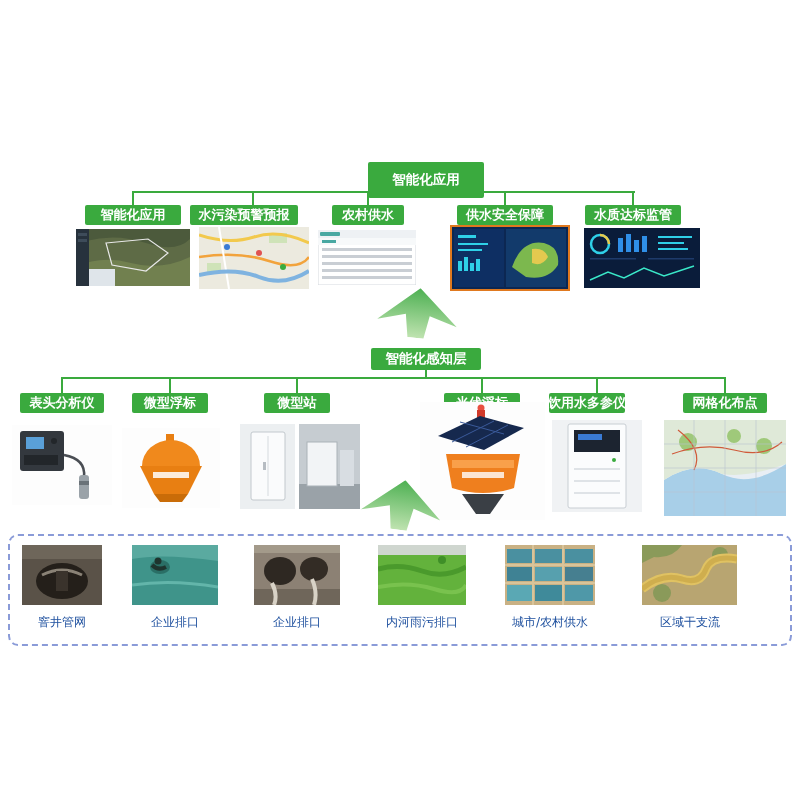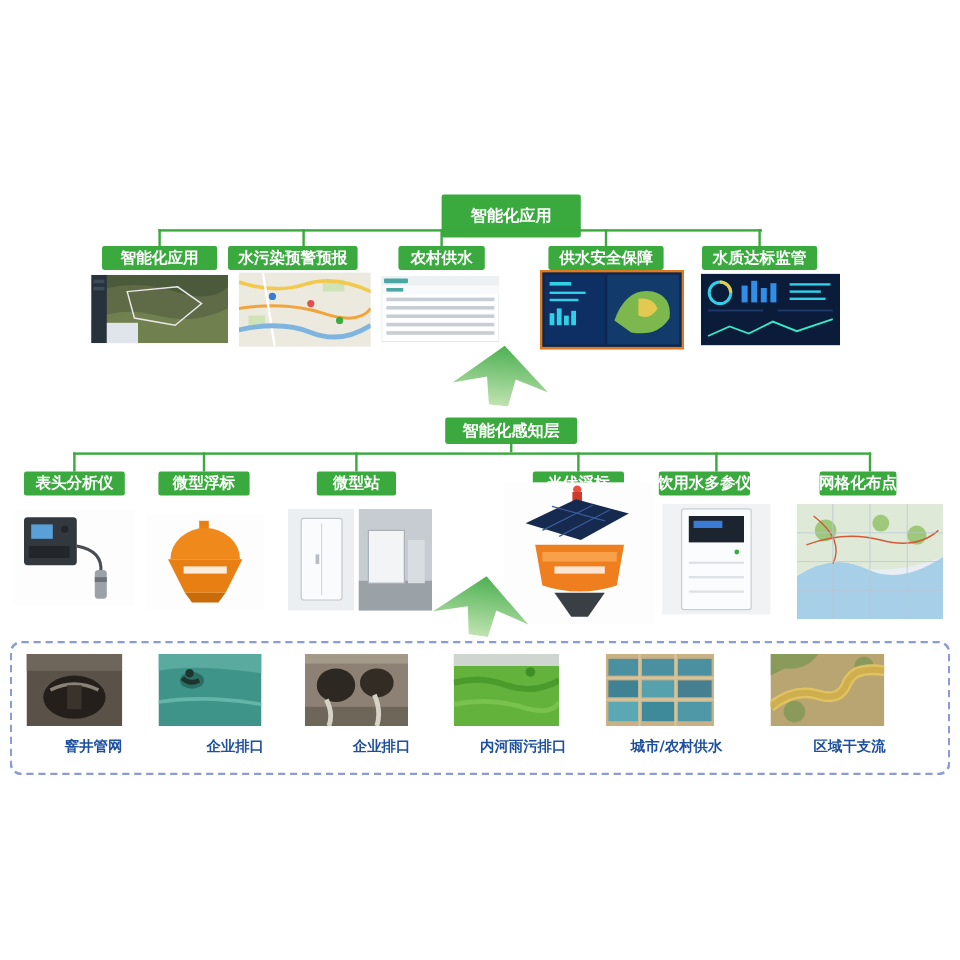--- a/index.html
+++ b/index.html
@@ -9,22 +9,22 @@
     position:absolute; background:var(--green,#3aaa3e); color:#fff;
     display:flex; align-items:center; justify-content:center;
     font-weight:bold; font-size:13px; white-space:nowrap; border-radius:2px;
   }
   .gbox.title { font-size:13.5px; }
   .line { position:absolute; background:var(--green,#3aaa3e); }
   .imgbox { position:absolute; overflow:hidden; background:#f4f5f6; }
   .imgbox svg { display:block; width:100%; height:100%; }
   .frame-orange { border:2px solid var(--orange-frame,#e0791f); }
   .blabel {
-    position:absolute; color:var(--label-blue,#1d4f9e); font-weight:bold;
-    font-size:12px; text-align:right; white-space:nowrap;
+    position:absolute; color:var(--label-blue,#1d4f9e); font-weight:normal;
+    font-size:12px; text-align:center; white-space:nowrap;
   }
   .dashedbox {
     position:absolute; border:2px dashed var(--dashed-border,#8a9bd8);
     border-radius:10px;
   }
   .arrow { position:absolute; }
 </style>
 </head>
 <body>
 
@@ -153,21 +153,21 @@
   <div class="line" style="left:296px;top:377px;width:2px;height:16px"></div>
   <div class="line" style="left:481px;top:377px;width:2px;height:16px"></div>
   <div class="line" style="left:596px;top:377px;width:2px;height:16px"></div>
   <div class="line" style="left:724px;top:377px;width:2px;height:16px"></div>
 
   <div class="gbox" style="left:20px;top:393px;width:84px;height:20px">表头分析仪</div>
   <div class="gbox" style="left:132px;top:393px;width:76px;height:20px">微型浮标</div>
   <div class="gbox" style="left:264px;top:393px;width:66px;height:20px">微型站</div>
   <div class="gbox" style="left:444px;top:393px;width:76px;height:20px">光伏浮标</div>
   <div class="gbox" style="left:549px;top:393px;width:76px;height:20px">饮用水多参仪</div>
-  <div class="gbox" style="left:683px;top:393px;width:64px;height:20px">网格化布点</div>
+  <div class="gbox" style="left:683px;top:393px;width:84px;height:20px">网格化布点</div>
 
   <div class="imgbox" style="left:12px;top:425px;width:100px;height:80px;background:#fdfdfd">
     <svg viewBox="0 0 100 80" preserveAspectRatio="none">
       <rect width="100" height="80" fill="#fdfdfd"></rect>
       <rect x="8" y="6" width="44" height="40" rx="3" fill="#33383e"></rect>
       <rect x="14" y="12" width="18" height="12" fill="#5aa0d8"></rect>
       <circle cx="42" cy="16" r="3" fill="#22262a"></circle>
       <rect x="12" y="30" width="34" height="10" fill="#22262a"></rect>
       <path d="M52 30 Q74 34 72 52" stroke="#4a4e54" stroke-width="2.5" fill="none"></path>
       <rect x="67" y="50" width="10" height="24" rx="3" fill="#9aa2a8"></rect>

